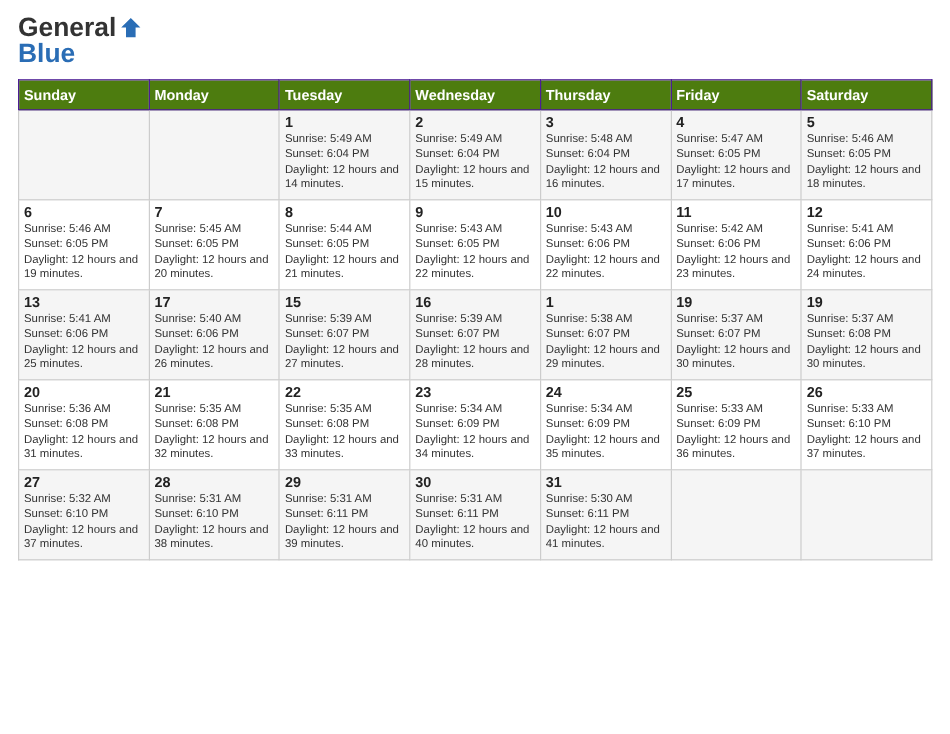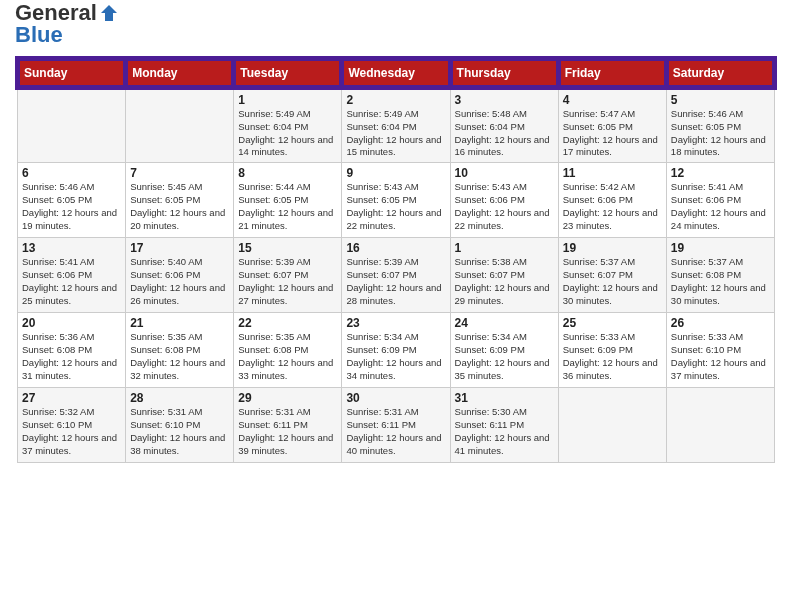--- a/index.html
+++ b/index.html
@@ -5,21 +5,21 @@
     * { box-sizing: border-box; margin: 0; padding: 0; }
     body {
       font-family: Arial, sans-serif;
       background: #fff;
       width: 792px;
       height: 612px;
       overflow: hidden;
     }
     .container {
       width: 792px;
-      padding: 0 15px 10px 15px;
+      padding: 10px 15px 10px 15px;
     }
     .header {
       display: flex;
       justify-content: space-between;
       align-items: flex-start;
       margin-bottom: 8px;
     }
     .logo {
       display: flex;
       flex-direction: column;
@@ -39,27 +39,27 @@
     .location {
       font-size: 14px;
       color: #444;
     }
     table {
       width: 100%;
       border-collapse: collapse;
       table-layout: fixed;
     }
     thead tr th {
-      background-color: #b91c1c;
+      background-color: #4d7c0f;
       color: #fff;
       font-size: 12px;
       font-weight: bold;
       padding: 5px 4px;
       text-align: left;
-      border: 5px solid #4c1d95;
+      border: 1px solid #4c1d95;
     }
     tbody tr td {
       border: 1px solid #ccc;
       vertical-align: top;
       padding: 3px 4px;
       font-size: 10px;
       color: #333;
       height: 75px;
     }
     tbody tr:nth-child(odd) td {

